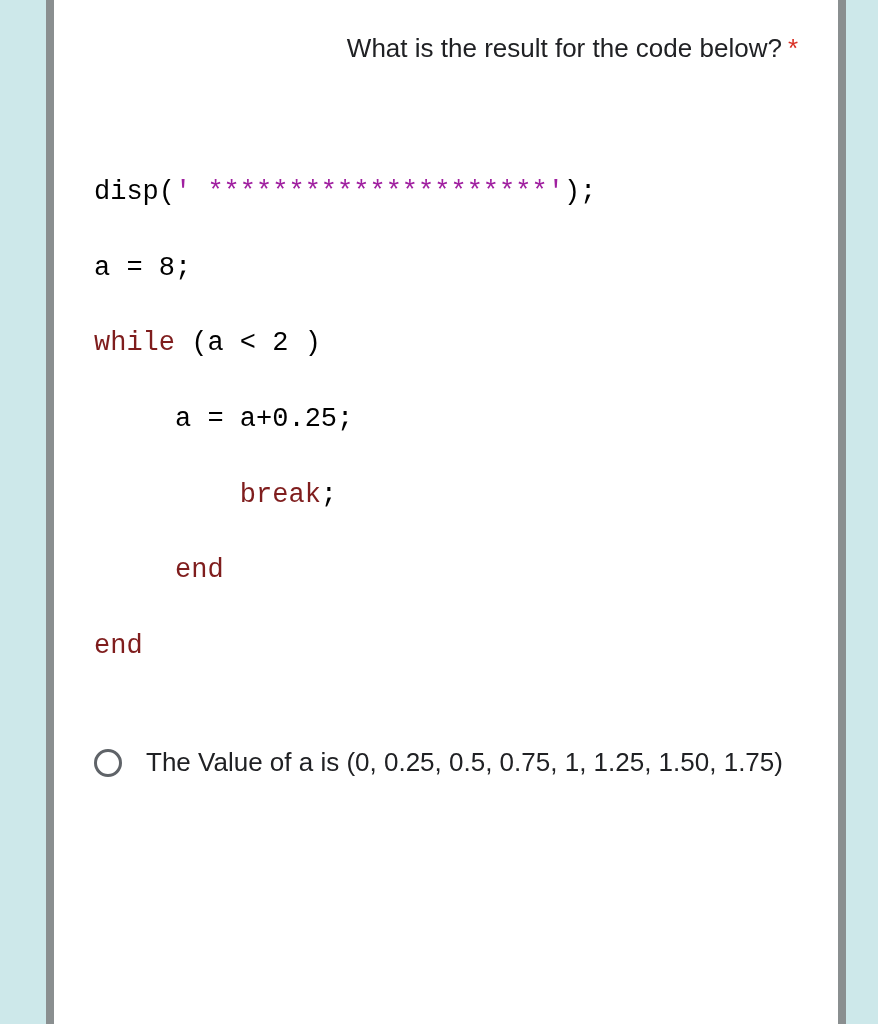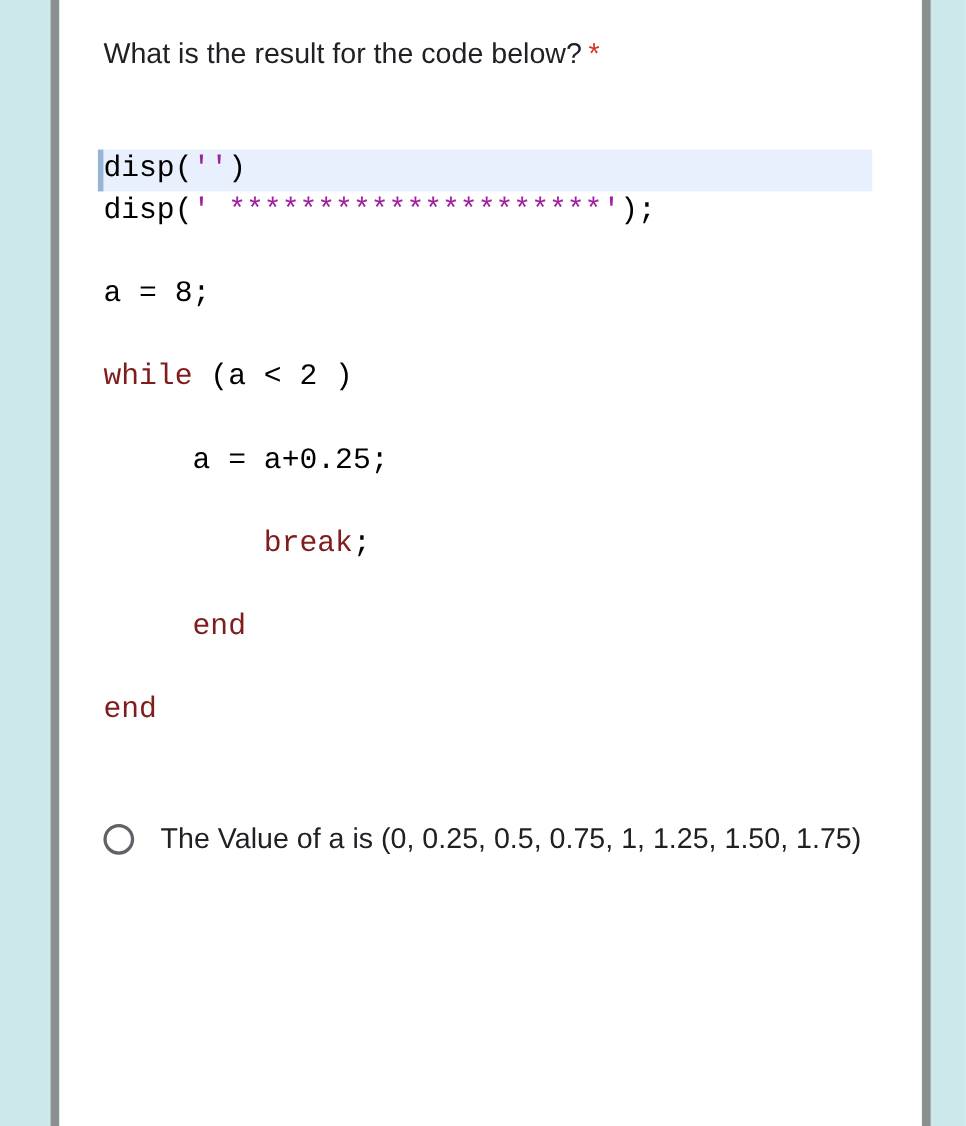--- a/index.html
+++ b/index.html
@@ -27,20 +27,21 @@
     top: 0;
     bottom: 0;
     background: #fff;
     padding: 30px 40px 0 40px;
   }
   .question-title {
     font-size: 26px;
     color: #202124;
     font-weight: 400;
     line-height: 1.4;
+    text-align: right;
   }
   .required-star {
     color: #d93025;
     margin-left: 6px;
   }
   .code-block {
     margin-top: 70px;
     margin-bottom: 40px;
     font-family: "Consolas", "Courier New", monospace;
     font-size: 27px;
@@ -94,21 +95,21 @@
 <body>
 
 <div class="card-shadow-left"></div>
 <div class="card-shadow-right"></div>
 
 <div class="card">
   <div class="question-title">
     <span>What is the result for the code below?</span><span class="required-star">*</span>
   </div>
 
-  <div class="code-block"><span class="hl-line"><span class="fn">disp</span><span>(</span><span class="str">''</span><span>)</span></span>
+  <div class="code-block">
 <span class="line"><span class="fn">disp</span><span>(</span><span class="str">' *********************'</span><span>);</span></span>
 <span class="line">a = 8;</span>
 <span class="line"><span class="kw">while</span><span> (a &lt; 2 )</span></span>
 <span class="line">     a = a+0.25;</span>
 <span class="line"><span>         </span><span class="kw">break</span><span>;</span></span>
 <span class="line"><span>     </span><span class="kw">end</span></span>
 <span class="line"><span class="kw">end</span></span>
 </div>
 
   <div class="options">

